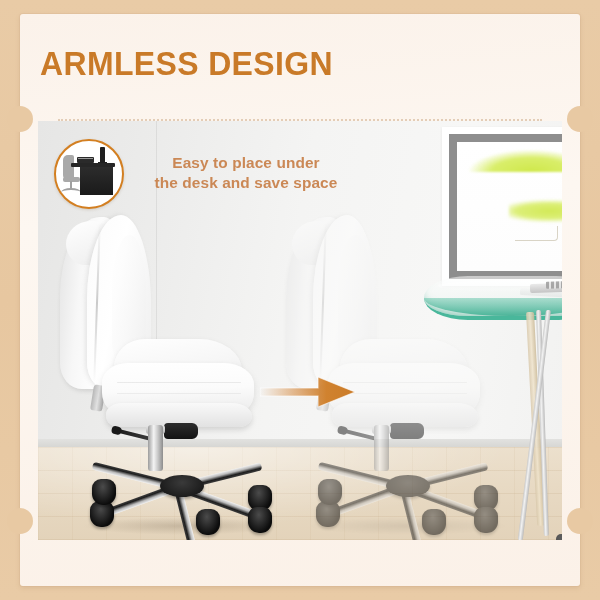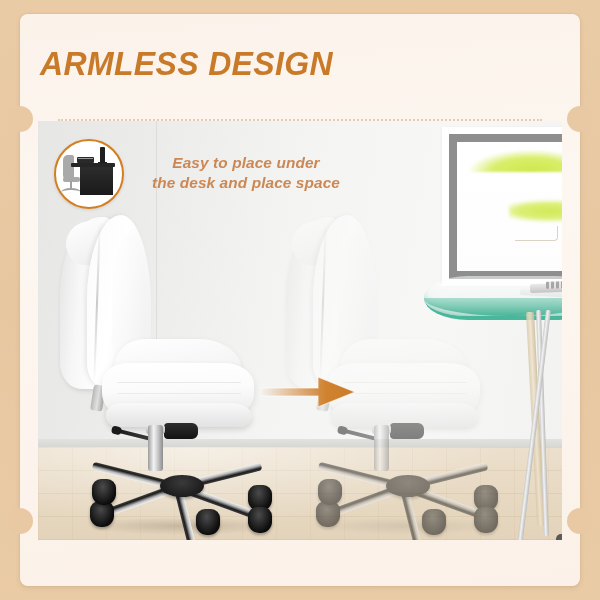--- a/index.html
+++ b/index.html
@@ -10,24 +10,23 @@
   }
   
   .frame{
     position:absolute;inset:0;
     background:linear-gradient(180deg,#e9cba6 0%,#e7c7a0 50%,#e9cba6 100%);
   }
   
   .card{
     position:absolute;left:20px;top:14px;right:20px;bottom:14px;
     background:linear-gradient(175deg,#fbf2ea 0%,#fdf7f1 35%,#fbf1e8 100%);
-    border-radius:8px;
+    border-radius:3px;
     box-shadow:0 0 0 1px rgba(214,180,146,.35), 0 2px 5px rgba(150,110,70,.18);
     overflow:visible;
-    font-style:italic;
   }
   
   .notch{
     position:absolute;width:26px;height:26px;border-radius:50%;
     background:#e8c9a3;top:92px;
   }
   .notch.l{left:-13px;}
   .notch.r{right:-13px;}
   .notch.bl{left:-13px;top:auto;bottom:52px;}
   .notch.br{right:-13px;top:auto;bottom:52px;}
@@ -482,19 +481,19 @@
           <div class="bi-chair-seat"></div>
           <div class="bi-chair-post"></div>
           <div class="bi-chair-legs"></div>
           <div class="bi-monitor"></div>
           <div class="bi-kb"></div>
           <div class="bi-top"></div>
           <div class="bi-desk"></div>
         </div>
         <div class="badge-text">
           <div>Easy to place under</div>
-          <div>the desk and place space</div>
+          <div>the desk and save space</div>
         </div>
       </div>
 
     </div>
   </div>
 </div>
 
 </body></html>

